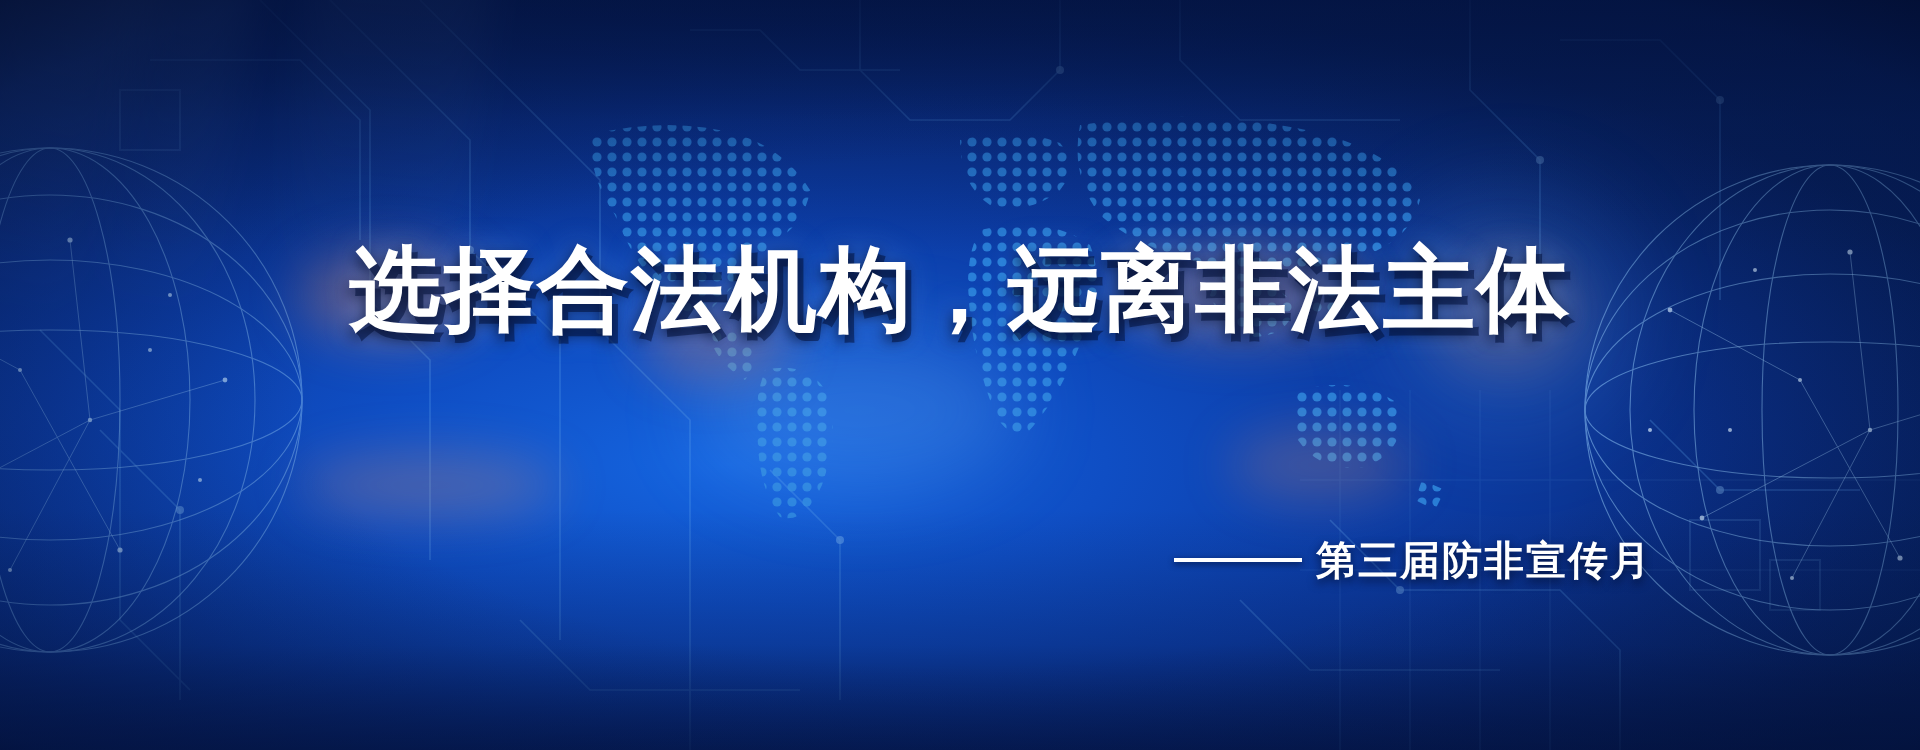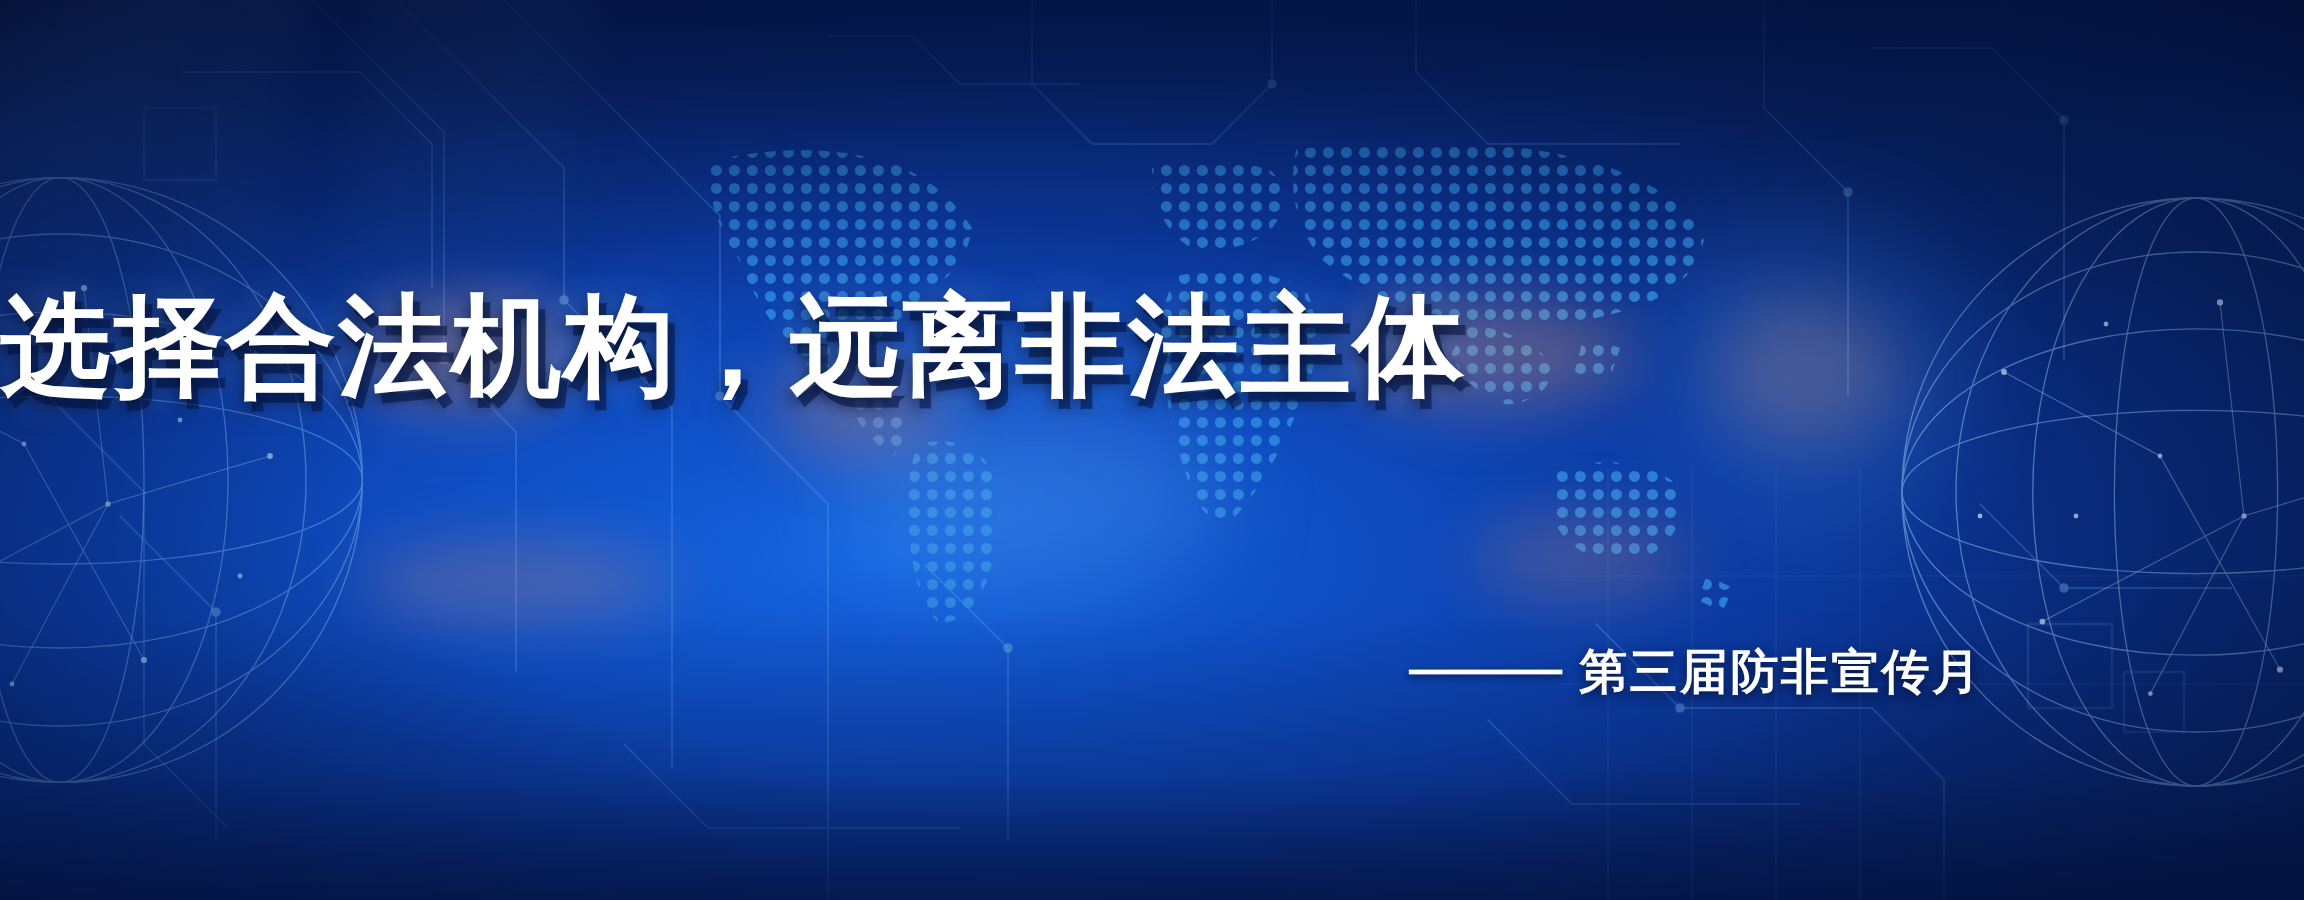--- a/index.html
+++ b/index.html
@@ -110,21 +110,21 @@
   
   .content {
     position: absolute;
     inset: 0;
   }
   .headline {
     position: absolute;
     left: 0;
     right: 0;
     top: 232px;
-    text-align: left;
+    text-align: center;
   }
   .hl-line {
     color: #ffffff;
     font-weight: 700;
     font-size: 92px;
     line-height: 114px;
     letter-spacing: 2px;
     white-space: nowrap;
     text-shadow:
       0 6px 14px rgba(2,10,40,0.85),

